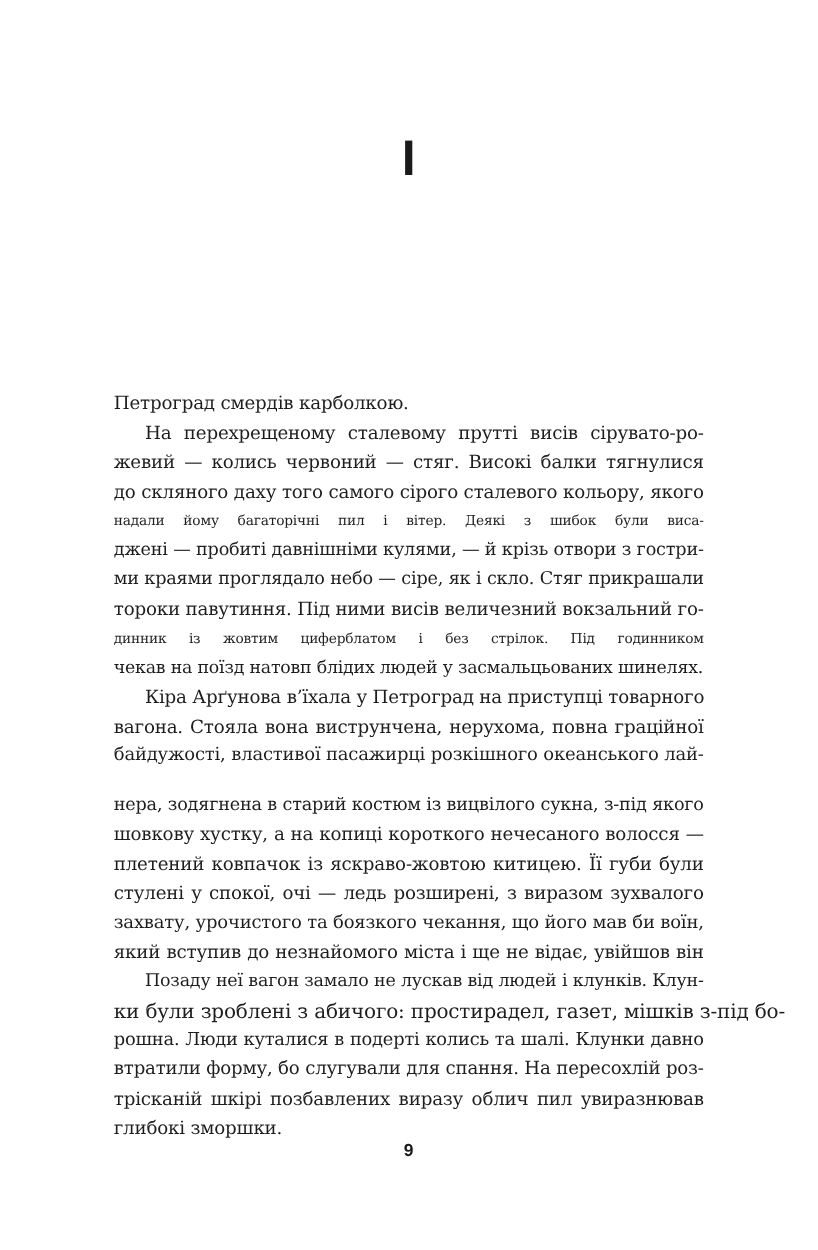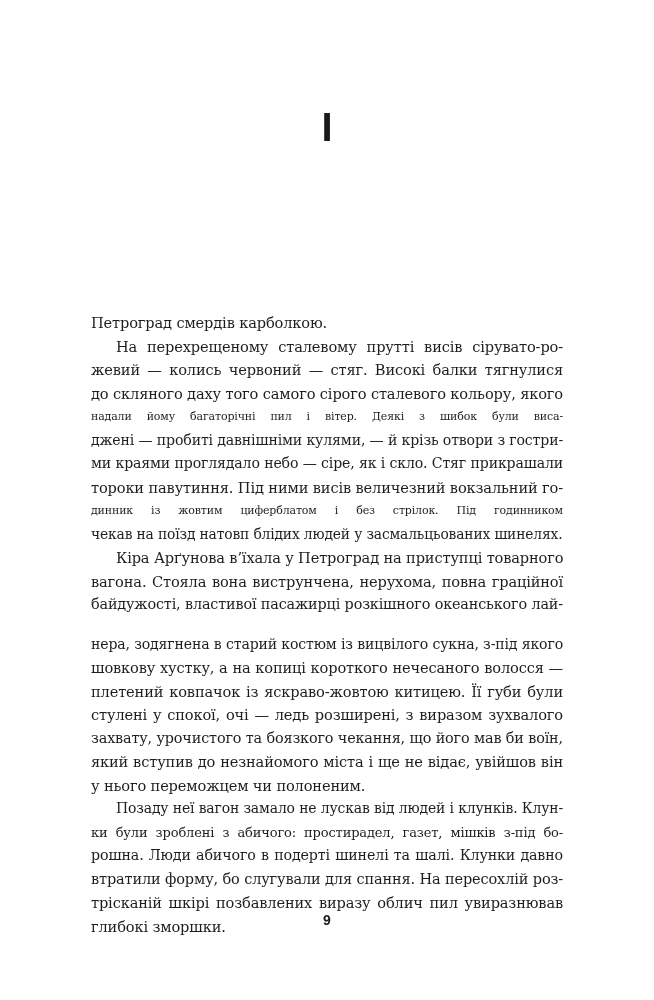--- a/index.html
+++ b/index.html
@@ -88,23 +88,22 @@
       <span class="line last" style="font-size: 13.85px;">чекав на поїзд натовп блідих людей у засмальцьованих шинелях.</span>
       <span class="line indent">Кіра Арґунова в’їхала у Петроград на приступці товарного</span>
       <span class="line">вагона. Стояла вона виструнчена, нерухома, повна граційної</span>
       <span class="line" style="font-size: 14.39px;">байдужості, властивої пасажирці розкішного океанського лай-</span>
       <span class="line" style="font-size: 14.09px; margin-top: 16px;">нера, зодягнена в старий костюм із вицвілого сукна, з-під якого</span>
       <span class="line">шовкову хустку, а на копиці короткого нечесаного волосся —</span>
       <span class="line">плетений ковпачок із яскраво-жовтою китицею. Її губи були</span>
       <span class="line">стулені у спокої, очі — ледь розширені, з виразом зухвалого</span>
       <span class="line" style="font-size: 14.4px;">захвату, урочистого та боязкого чекання, що його мав би воїн,</span>
       <span class="line">який вступив до незнайомого міста і ще не відає, увійшов він</span>
-      <span class="line last">у нього переможцем чи полоненим.</span>
       <span class="line indent" style="font-size: 13.96px;">Позаду неї вагон замало не лускав від людей і клунків. Клун-</span>
-      <span class="line" style="font-size: 13px;">ки були зроблені з абичого: простирадел, газет, мішків з-під бо-</span>
-      <span class="line" style="font-size: 14.24px;">рошна. Люди абичого в подерті шинелі та шалі. Клунки давно</span>
+      <span class="line" style="font-size: 16px;">ки були зроблені з абичого: простирадел, газет, мішків з-під бо-</span>
+      <span class="line" style="font-size: 14.24px;">рошна. Люди куталися в подерті колись та шалі. Клунки давно</span>
       <span class="line" style="font-size: 14.53px;">втратили форму, бо слугували для спання. На пересохлій роз-</span>
       <span class="line">трісканій шкірі позбавлених виразу облич пил увиразнював</span>
       <span class="line last">глибокі зморшки.</span>
     </div>
 
   <div class="page-number">9</div>
 </div>
 
 </body></html>

